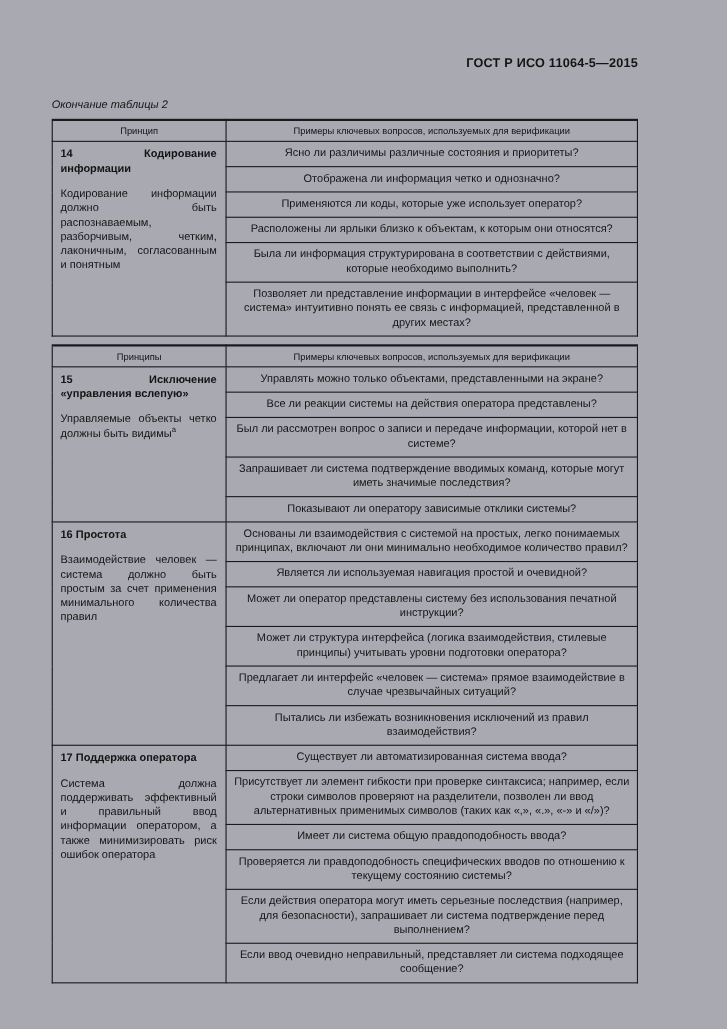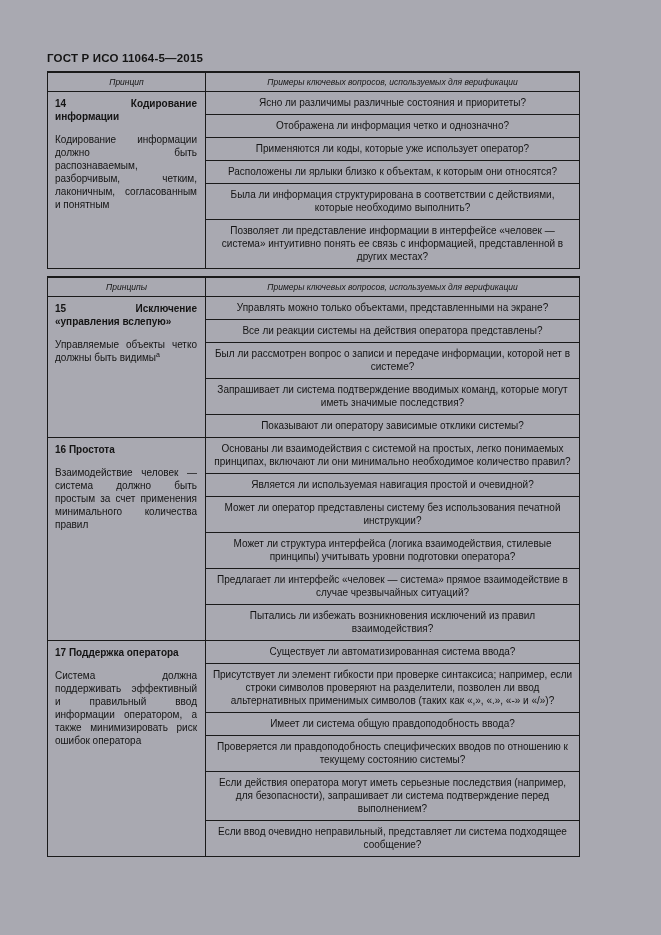--- a/index.html
+++ b/index.html
@@ -13,21 +13,21 @@
     font-family: "Liberation Sans", sans-serif;
     color: #141414;
     overflow: hidden;
   }
   .page {
     width: 533px;
     margin-left: 47px;
     padding-top: 52px;
   }
   .doc-code {
-    text-align: left;
+    text-align: right;
     font-weight: bold;
     font-size: 11.5px;
     letter-spacing: 0.2px;
   }
   .note {
     font-style: italic;
     font-size: 10px;
     margin-top: 26px;
   }
   table.gost {
@@ -41,21 +41,20 @@
   table.gost th,
   table.gost td {
     border: 1px solid #1a1a1a;
   }
   table.gost th {
     font-size: 8.5px;
     font-weight: normal;
     text-align: center;
     padding: 3px 4px;
     height: 12px;
-    font-style: italic;
   }
   td.q {
     font-size: 10px;
     line-height: 1.3;
     padding: 4px 6px 5px 6px;
     vertical-align: middle;
     text-align: center;
   }
   td.principle-cell {
     vertical-align: top;
@@ -83,20 +82,21 @@
     line-height: 1.3;
   }
 </style>
 </head>
 <body>
 
 <div class="page">
 
   <div class="doc-code">ГОСТ Р ИСО 11064-5—2015</div>
 
+  <div class="note">Окончание таблицы 2</div>
 
   <table class="gost">
     <colgroup>
       <col style="width:158px">
       <col>
     </colgroup>
     <thead>
       <tr>
         <th>Принцип</th>
         <th>Примеры ключевых вопросов, используемых для верификации</th>

